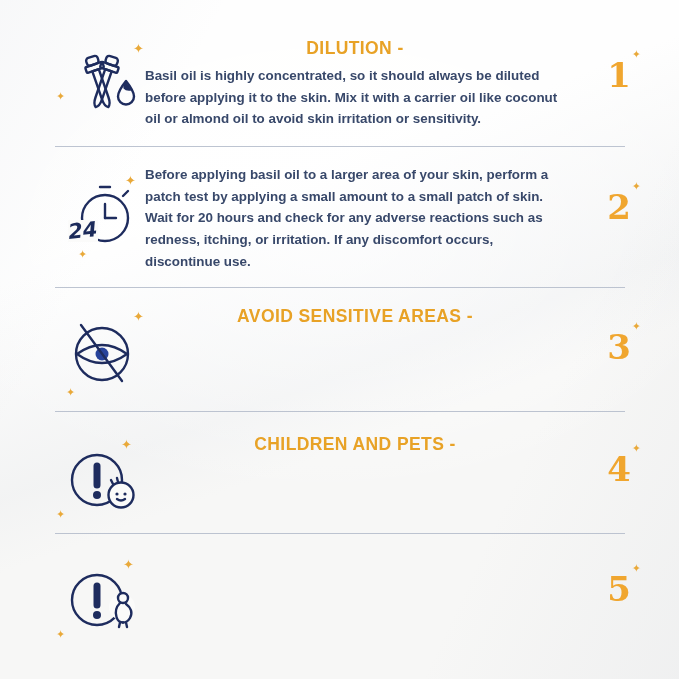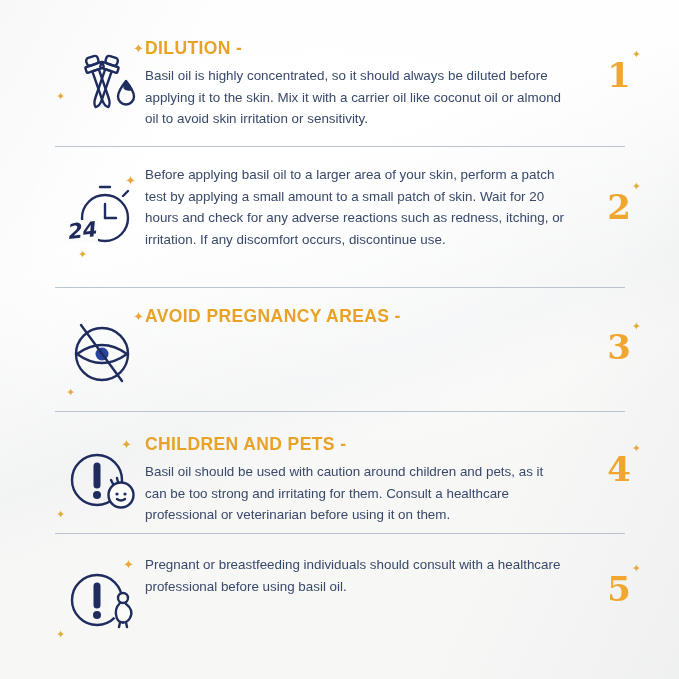--- a/index.html
+++ b/index.html
@@ -28,23 +28,24 @@
     position:absolute;color:#e9a93a;line-height:1;
     font-family:"DejaVu Sans",sans-serif;
   }
   .sp-tr{top:-2px;right:2px;font-size:13px;}
   .sp-bl{bottom:10px;left:-4px;font-size:11px;}
   .txt{margin-left:90px;width:420px;}
   .title{
     margin:0 0 6px 0;
     font-size:17.5px;font-weight:bold;letter-spacing:.4px;
     color:#e8a226;
+    text-align:center;
   }
   .body{
-    margin:0;font-size:13.4px;line-height:1.62;color:#38486a;
+    margin:0;font-size:13.4px;line-height:1.62;color:#38486a;font-weight:bold;
   }
   .num{
     position:absolute;right:8px;top:20px;
     font-family:"DejaVu Serif",serif;font-weight:bold;
     font-size:34px;color:#f0a62f;line-height:1;
   }
   .num .sparkle{top:-9px;right:-10px;font-size:11px;position:absolute;}
   .ic-stroke{stroke:#1e2c5e;stroke-width:2.4;fill:none;stroke-linecap:round;stroke-linejoin:round;}
   .ic-fill{fill:#1e2c5e;stroke:none;}
   .clock-24{
@@ -119,21 +120,21 @@
         <circle class="ic-stroke" cx="42" cy="42" r="26"></circle>
         <path class="ic-stroke" d="M17 42 Q42 24 67 42"></path>
         <path class="ic-stroke" d="M17 42 Q42 60 67 42"></path>
         <circle cx="42" cy="42" r="6.5" fill="#27439b"></circle>
         <line class="ic-stroke" x1="21" y1="13" x2="62" y2="69"></line>
       </svg>
       <span class="sparkle sp-tr">✦</span>
       <span class="sparkle sp-bl" style="bottom:0px;left:6px">✦</span>
     </div>
     <div class="txt">
-      <h2 class="title">AVOID PREGNANCY AREAS -</h2>
+      <h2 class="title">AVOID SENSITIVE AREAS -</h2>
     </div>
     <div class="num" style="top:24px">
       <span>3</span>
       <span class="sparkle">✦</span>
     </div>
   </div>
 
   <div class="section" style="top:434px">
     <div class="icon-wrap" style="top:6px">
       <svg width="86" height="86" viewBox="0 0 86 86">
@@ -145,21 +146,20 @@
         <line class="ic-stroke" x1="58" y1="42" x2="57" y2="38"></line>
         <circle class="ic-fill" cx="57" cy="54" r="1.6"></circle>
         <circle class="ic-fill" cx="65" cy="54" r="1.6"></circle>
         <path class="ic-stroke" d="M57 59 Q61 62 65 59"></path>
       </svg>
       <span class="sparkle sp-tr" style="right:14px">✦</span>
       <span class="sparkle sp-bl" style="bottom:6px">✦</span>
     </div>
     <div class="txt">
       <h2 class="title">CHILDREN AND PETS -</h2>
-      <p class="body">Basil oil should be used with caution around children and pets, as it can be too strong and irritating for them. Consult a healthcare professional or veterinarian before using it on them.</p>
     </div>
     <div class="num" style="top:18px">
       <span>4</span>
       <span class="sparkle">✦</span>
     </div>
   </div>
 
   <div class="section" style="top:554px">
     <div class="icon-wrap" style="top:6px">
       <svg width="86" height="86" viewBox="0 0 86 86">
@@ -169,21 +169,20 @@
         <circle cx="62" cy="47" r="13" fill="#fbfbfa" stroke="none"></circle>
         <circle class="ic-stroke" cx="63" cy="38" r="5" stroke-width="2"></circle>
         <path class="ic-stroke" stroke-width="2" d="M60 43 C56 47 55 52 56.5 57 C57.5 60.5 60 62.5 63 62.5"></path>
         <path class="ic-stroke" stroke-width="2" d="M66 44 C71 47.5 73 53 70 58 C68.5 60.5 66 62.5 63 62.5"></path>
         <path class="ic-stroke" stroke-width="2" d="M60 62.5 L59 67 M66 62.5 L67 67"></path>
       </svg>
       <span class="sparkle sp-tr" style="right:12px">✦</span>
       <span class="sparkle sp-bl" style="bottom:6px">✦</span>
     </div>
     <div class="txt">
-      <p class="body">Pregnant or breastfeeding individuals should consult with a healthcare professional before using basil oil.</p>
     </div>
     <div class="num" style="top:18px">
       <span>5</span>
       <span class="sparkle">✦</span>
     </div>
   </div>
 
 </div>
 
 </body></html>

